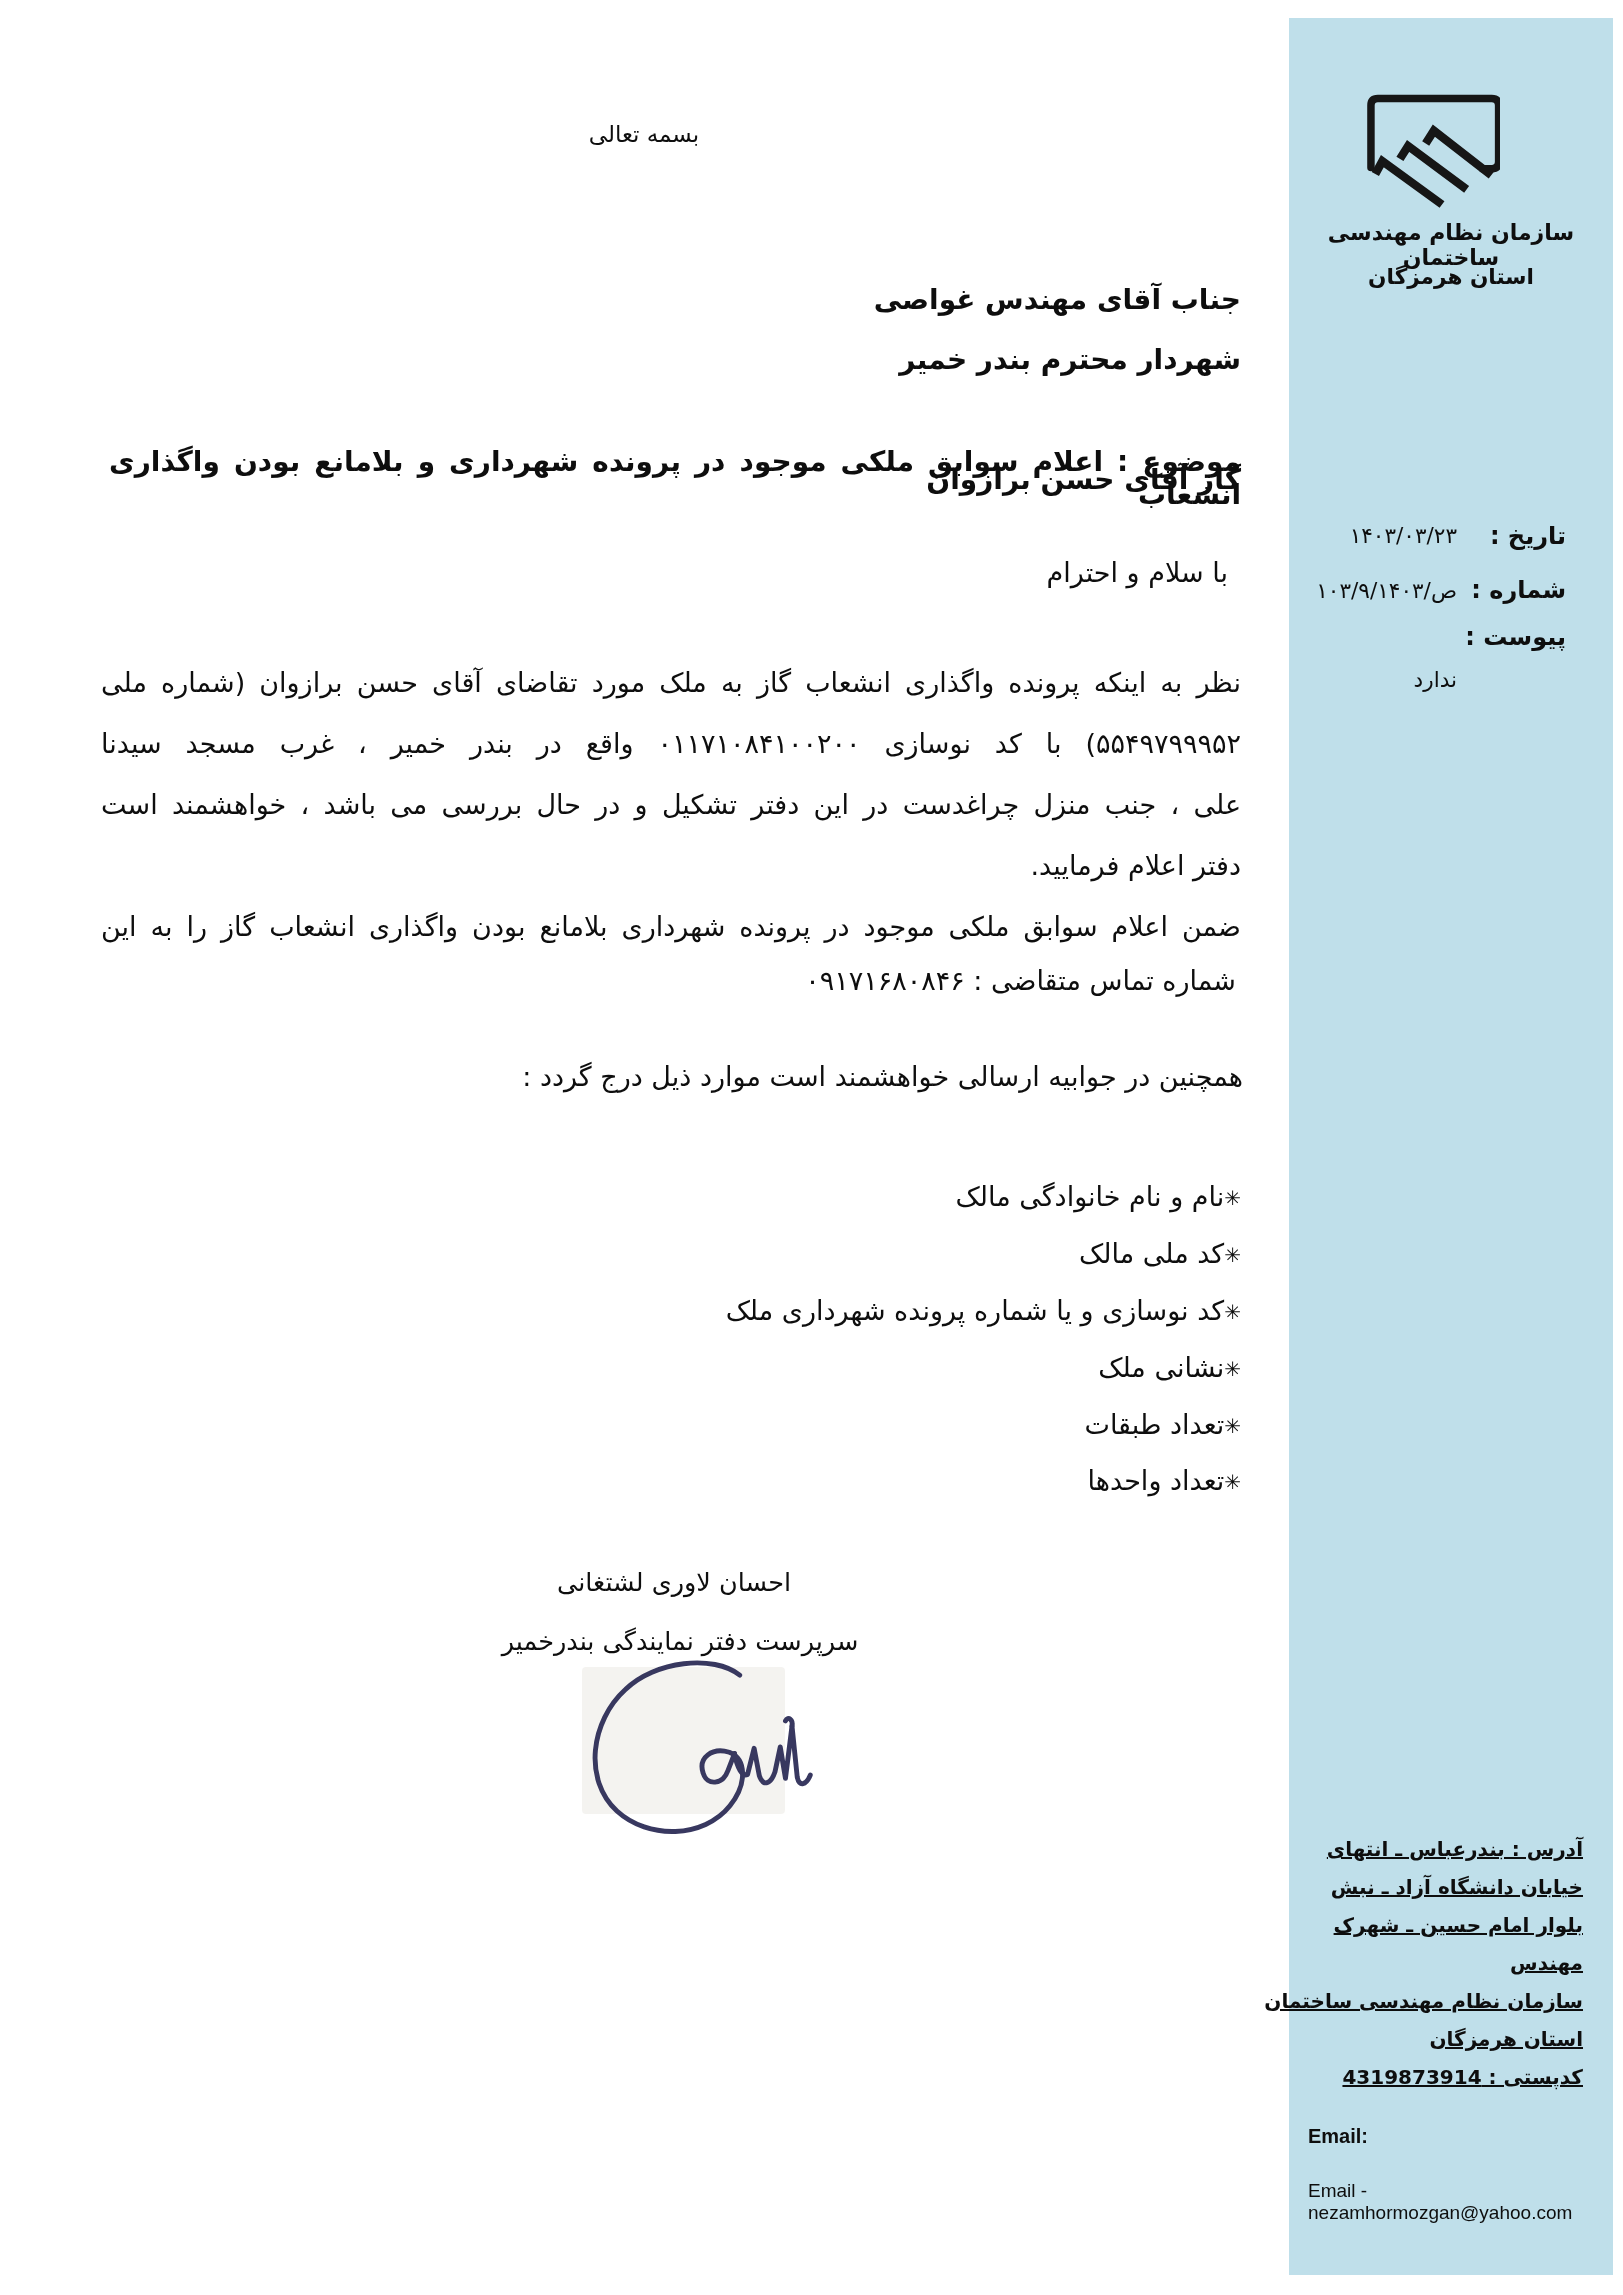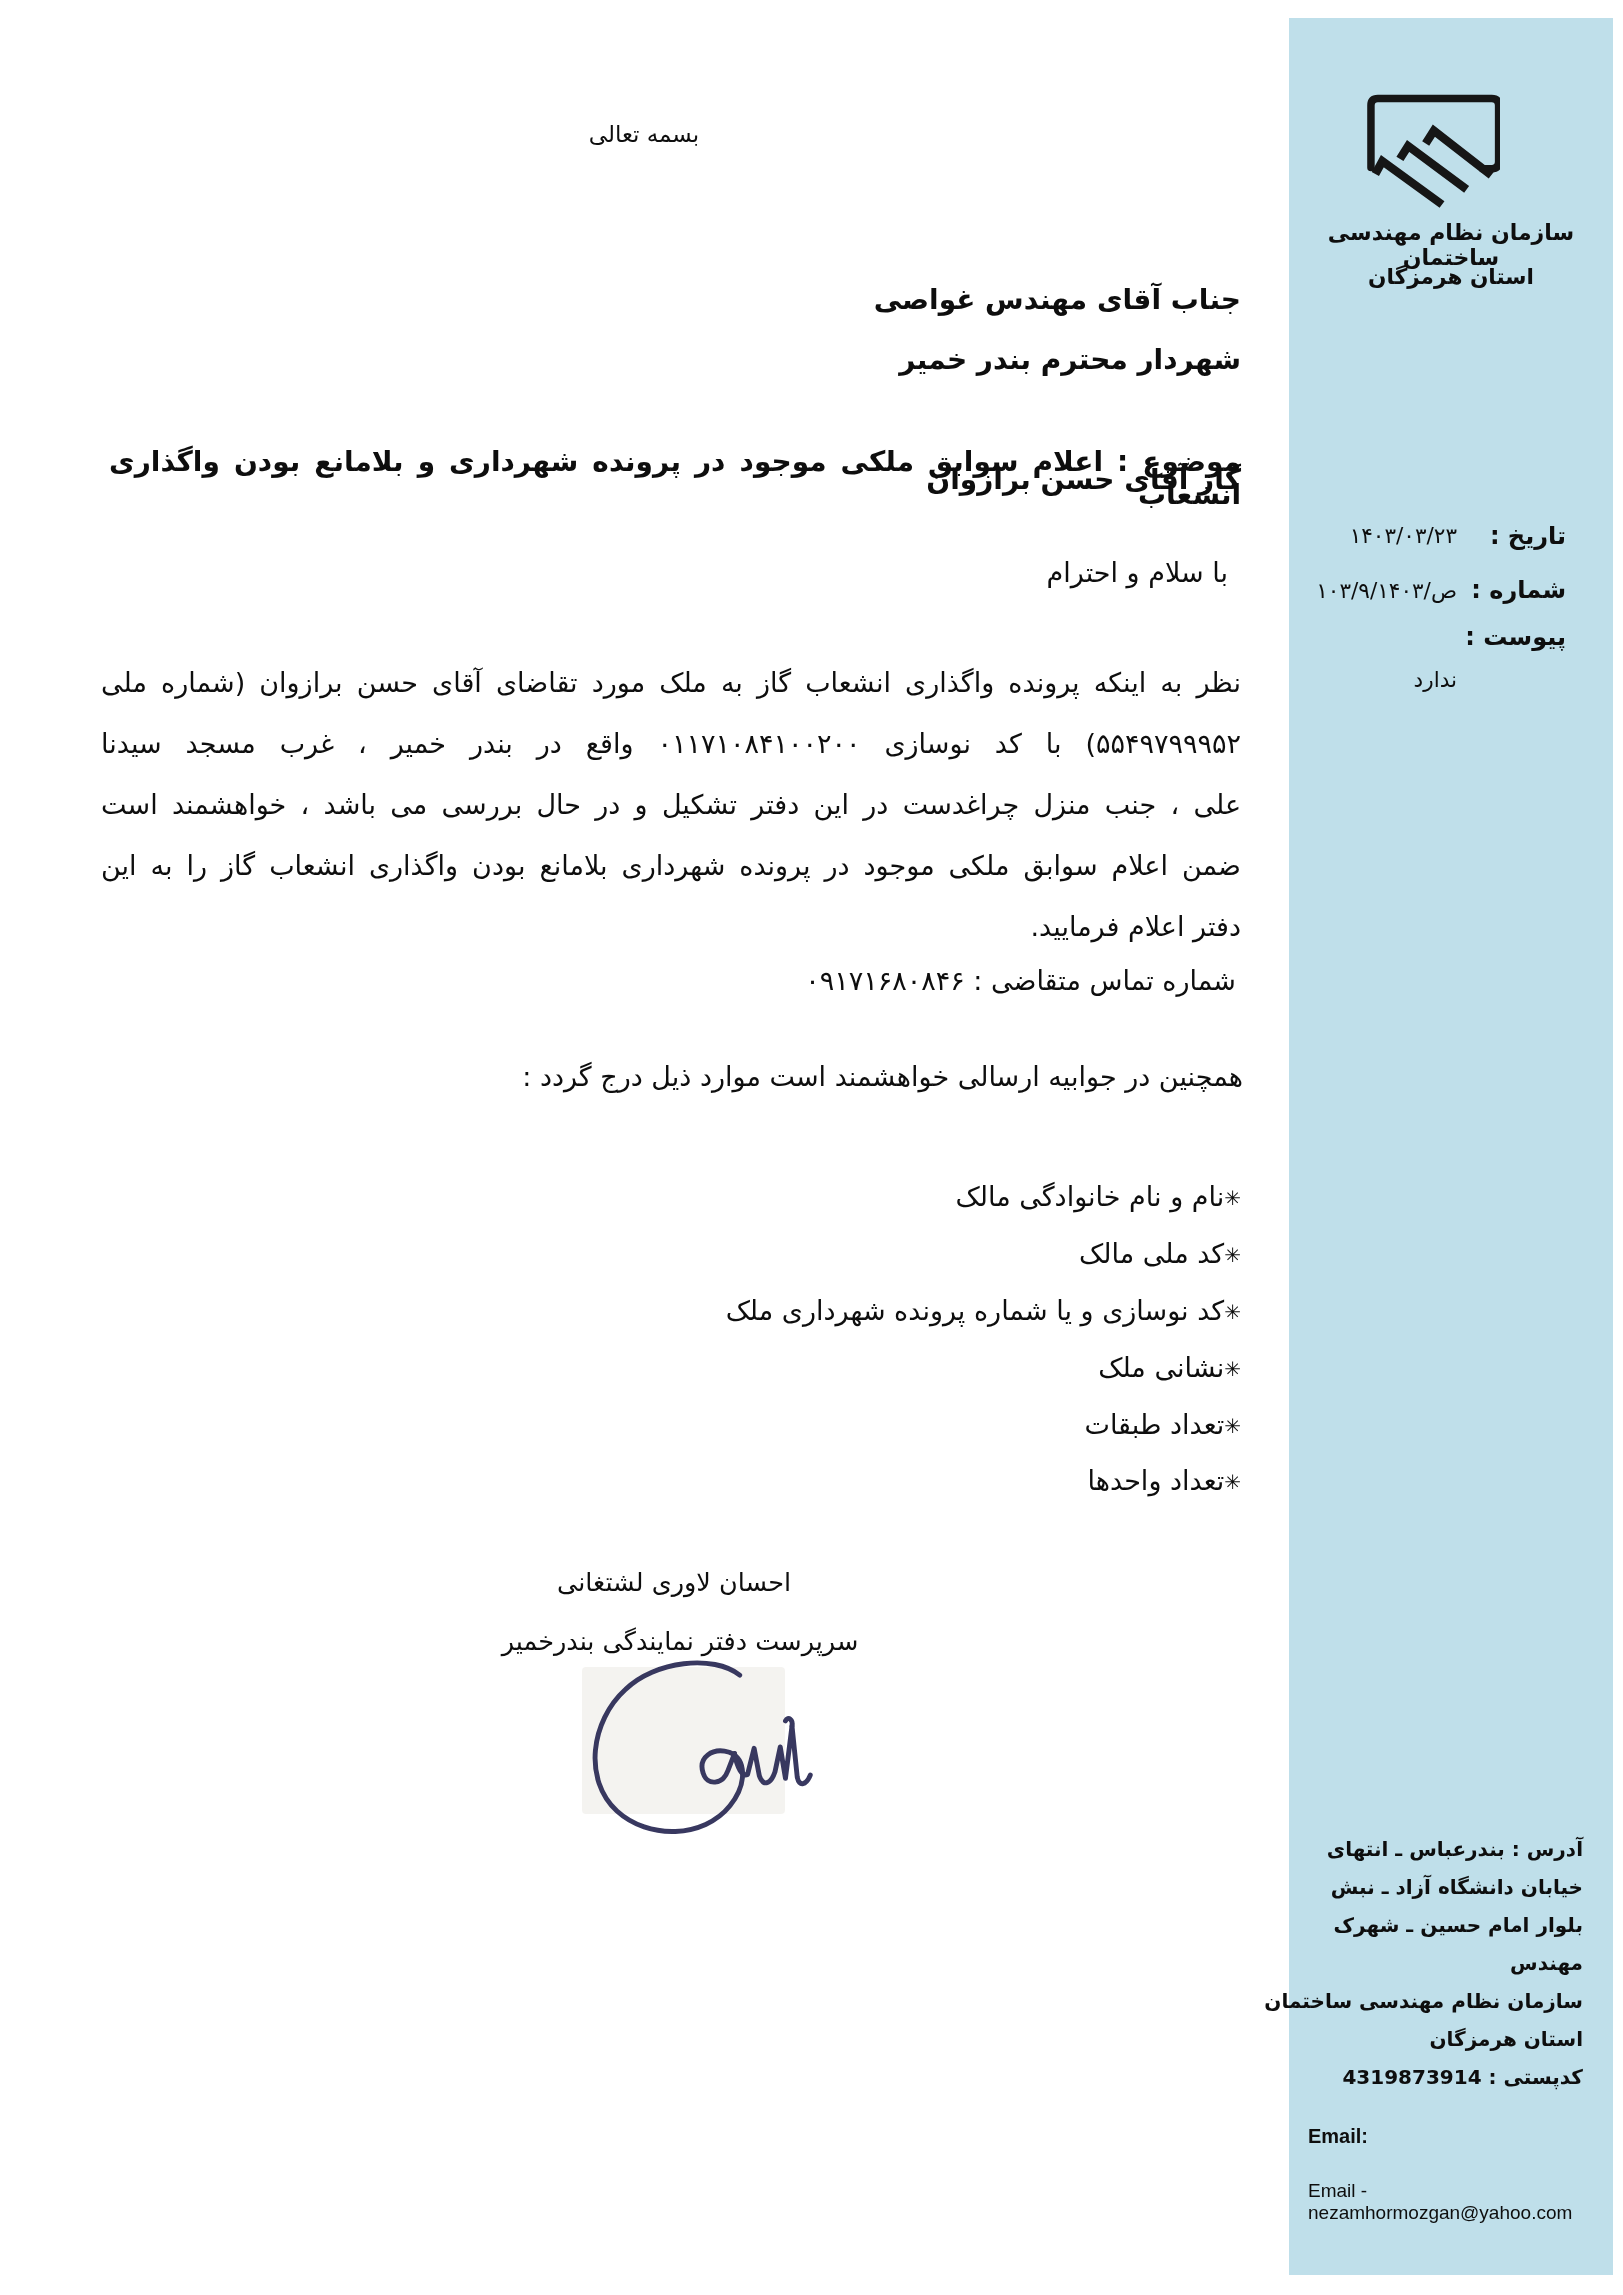--- a/index.html
+++ b/index.html
@@ -29,21 +29,21 @@
   .signer-title{ left:500px; top:1626px; width:360px; text-align:center; font-size:25.5px; white-space:nowrap; }
   .scan-patch { left:582px; top:1667px; width:203px; height:147px; background:rgba(205,200,188,0.22); border-radius:3.9px; }
 
   
   .sidebar { left:1289px; top:18.3px; width:324px; height:2257px; background:#bfdfea; }
   .org-name   { left:1299px; top:220px; width:304px; text-align:center; font-size:22px; font-weight:bold; }
   .org-region { left:1299px; top:264px; width:304px; text-align:center; font-size:21.6px; font-weight:bold; }
   .fld-label { right:57px;  font-size:24px; font-weight:bold; white-space:nowrap; }
   .fld-value { right:166px; font-size:21.6px; white-space:nowrap; }
   .addr { right:40px; top:1830px; width:278px; font-size:20px; font-weight:bold; }
-  .addr div { height:38px; line-height:38px; text-align:right; white-space:nowrap; }
+  .addr div { height:38px; line-height:38px; text-align:right; white-space:nowrap;text-decoration:underline; }
   .email-label { left:1308px; top:2125px; font-size:20px; font-weight:600;
                  font-family:"Liberation Sans","DejaVu Sans",sans-serif; direction:ltr; }
   .email-value { left:1308px; top:2180px; font-size:19px;
                  font-family:"Liberation Sans","DejaVu Sans",sans-serif; direction:ltr; }
 </style>
 </head>
 <body>
 
 <div class="page">
 
@@ -87,22 +87,22 @@
   <div class="abs rtl rec-line" style="top:343px;">شهردار محترم بندر خمیر</div>
   <div class="abs rtl subject1 just">موضوع : اعلام سوابق ملکی موجود در پرونده شهرداری و بلامانع بودن واگذاری انشعاب</div>
   <div class="abs rtl rec-line" style="top:463px;">گاز آقای حسن برازوان</div>
 
   <div class="abs rtl salutation">با سلام و احترام</div>
 
   <div class="abs rtl bodypar">
     <div class="bodyline just">نظر به اینکه پرونده واگذاری انشعاب گاز به ملک مورد تقاضای آقای حسن برازوان (شماره ملی</div>
     <div class="bodyline just">۵۵۴۹۷۹۹۹۵۲) با کد نوسازی ۰۱۱۷۱۰۸۴۱۰۰۲۰۰ واقع در بندر خمیر ، غرب مسجد سیدنا</div>
     <div class="bodyline just">علی ، جنب منزل چراغدست در این دفتر تشکیل و در حال بررسی می باشد ، خواهشمند است</div>
+    <div class="bodyline lastright">دفتر اعلام فرمایید.</div>
     <div class="bodyline just">ضمن اعلام سوابق ملکی موجود در پرونده شهرداری بلامانع بودن واگذاری انشعاب گاز را به این</div>
-    <div class="bodyline lastright">دفتر اعلام فرمایید.</div>
   </div>
 
   <div class="abs rtl phone">شماره تماس متقاضی : ۰۹۱۷۱۶۸۰۸۴۶</div>
   <div class="abs rtl request">همچنین در جوابیه ارسالی خواهشمند است موارد ذیل درج گردد :</div>
 
   <div class="abs rtl chk-item" style="top:1175px;">
     <span class="chk-star">✳</span><span>نام و نام خانوادگی مالک</span>
   </div>
   <div class="abs rtl chk-item" style="top:1232px;">
     <span class="chk-star">✳</span><span>کد ملی مالک</span>

